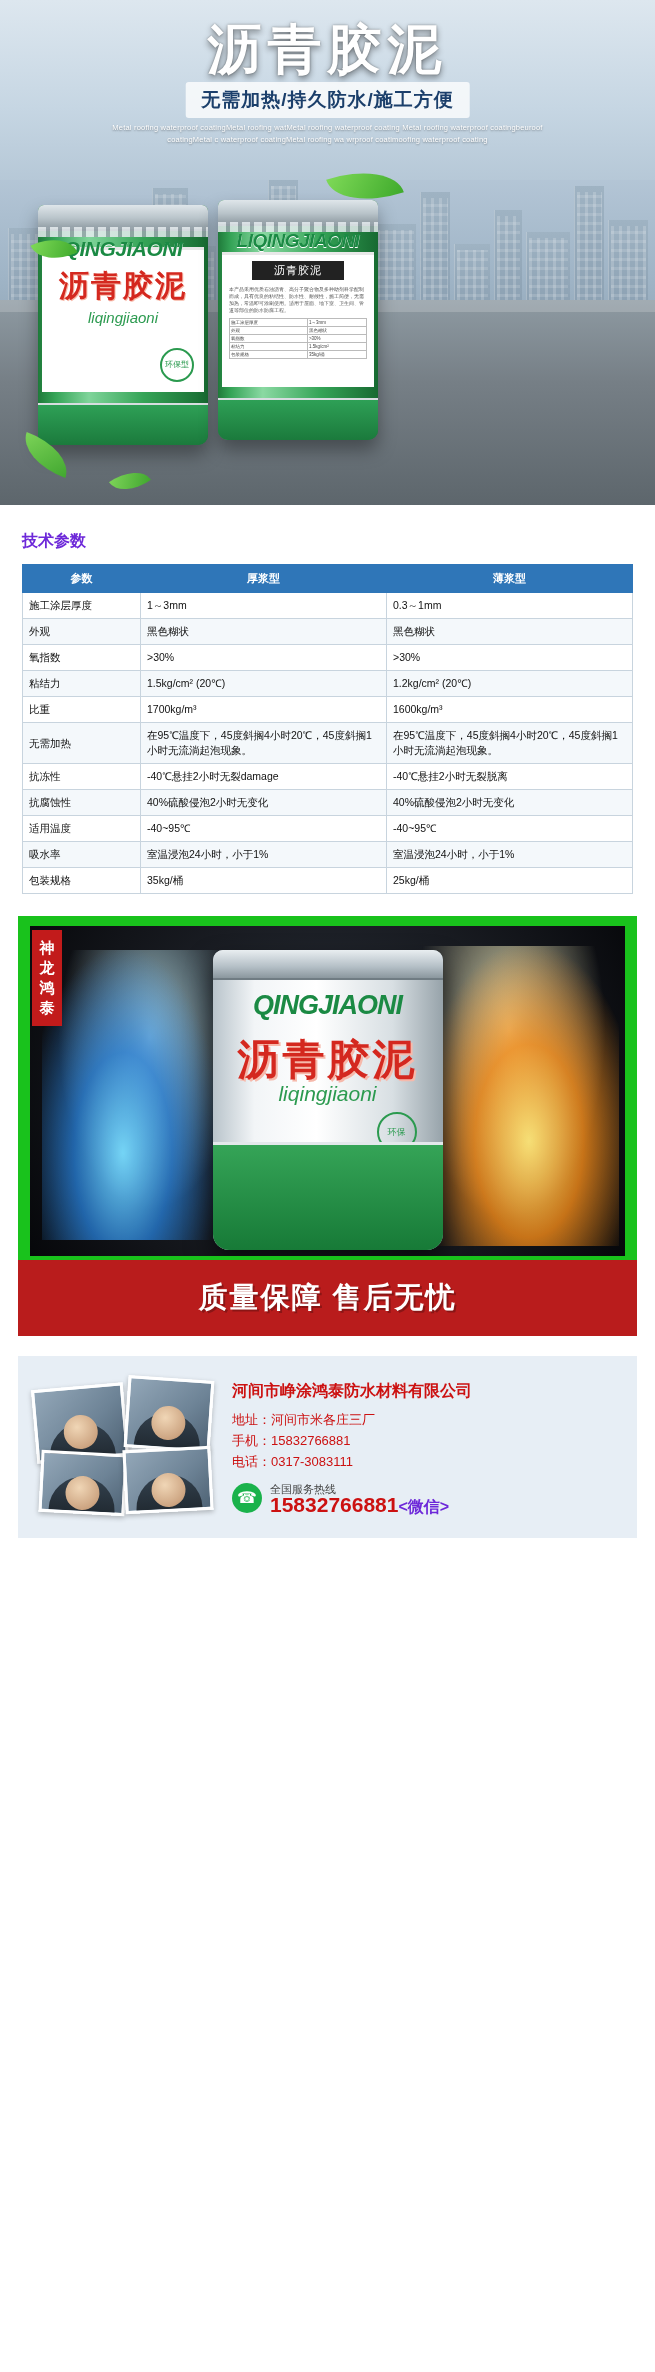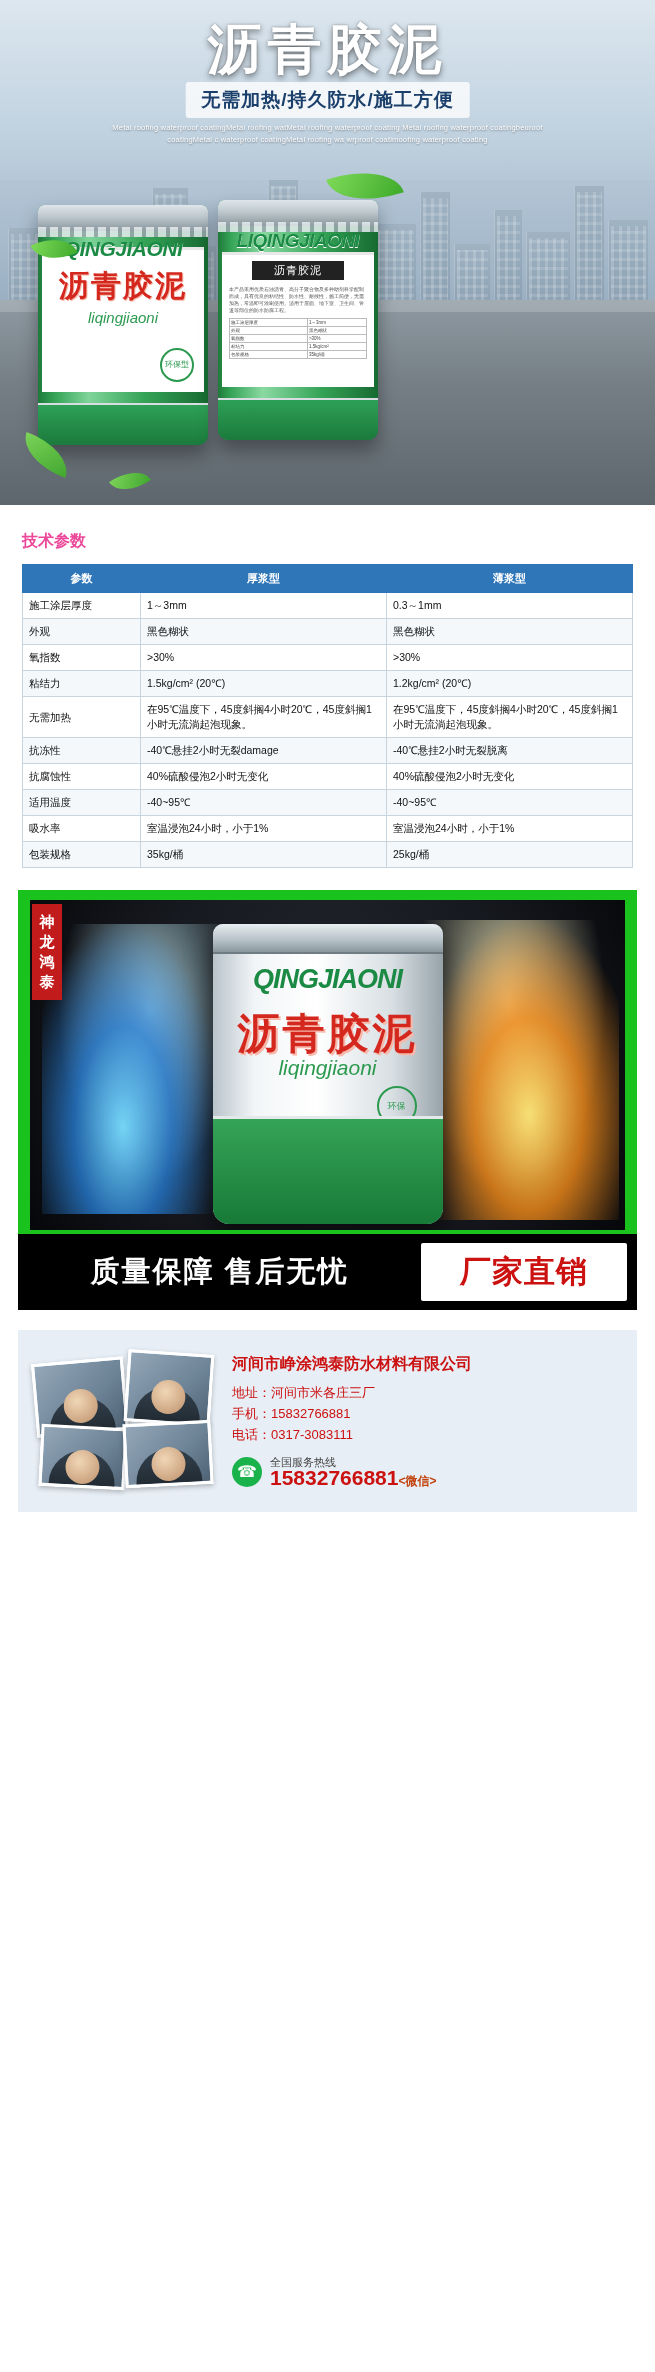--- a/index.html
+++ b/index.html
@@ -189,21 +189,21 @@
   .leaf3 { left: 20px; top: 440px; width: 52px; height: 30px; transform: rotate(20deg); opacity:.95;}
   .leaf4 { left: 112px; top: 470px; width: 36px; height: 22px; transform: rotate(-35deg); opacity:.95;}
 
   
   .section {
     padding: 0 22px;
   }
   .sec-title {
     font-size: 16px;
     font-weight: bold;
-    color: #ec4899;
+    color: #6d28d9;
     margin: 26px 0 12px;
   }
   .sec-desc {
     font-size: 12px;
     color: #222;
     line-height: 18px;
     margin-bottom: 14px;
   }
   table.params {
     width: 100%;
@@ -308,21 +308,21 @@
     color: #fff;
     font-size: 15px;
     font-weight: bold;
     text-align: center;
     padding: 8px 4px;
     line-height: 20px;
     z-index: 3;
   }
   .promo-footer {
     position: absolute; left: 0; bottom: 0; width: 100%; height: 76px;
-    background: #000000;
+    background: #b91c1c;
     display: flex; align-items: center;
   }
   .pf-left {
     flex: 1;
     color: #ffffff;
     font-size: 29px;
     font-weight: bold;
     letter-spacing: 2px;
     text-align: center;
     text-shadow: 2px 2px 0 rgba(0,0,0,0.25);
@@ -408,21 +408,21 @@
     color: #fff;
     display: flex; align-items: center; justify-content: center;
     font-size: 16px;
     flex: none;
   }
   .hot-text { line-height: 15px; }
   .hot-label { color: #444; font-size: 11px; }
   .hot-number {
     color: #cc1111; font-size: 21px; font-weight: bold; letter-spacing: 0;
   }
-  .hot-number span.wx { font-size: 12px; color:#c2410c; }
+  .hot-number span.wx { font-size: 16px; color:#6d28d9; }
 </style>
 </head>
 <body>
 
 <div class="page">
 
   <div class="hero">
     <div class="hero-sky"></div>
     <div class="hero-city">
       <div class="bldg" style="left:8px;  width:34px; height:82px;"></div>
@@ -526,20 +526,25 @@
           <td class="k">氧指数</td>
           <td>&gt;30%</td>
           <td>&gt;30%</td>
         </tr>
         <tr>
           <td class="k">粘结力</td>
           <td>1.5kg/cm² (20℃)</td>
           <td>1.2kg/cm² (20℃)</td>
         </tr>
         <tr>
+          <td class="k">比重</td>
+          <td>1700kg/m³</td>
+          <td>1600kg/m³</td>
+        </tr>
+        <tr>
           <td class="k">无需加热</td>
           <td>在95℃温度下，45度斜搁4小时20℃，45度斜搁1小时无流淌起泡现象。</td>
           <td>在95℃温度下，45度斜搁4小时20℃，45度斜搁1小时无流淌起泡现象。</td>
         </tr>
         <tr>
           <td class="k">抗冻性</td>
           <td>-40℃悬挂2小时无裂damage</td>
           <td>-40℃悬挂2小时无裂脱离</td>
         </tr>
         <tr>
@@ -575,21 +580,20 @@
         <div class="pb-brand">QINGJIAONI</div>
         <div class="pb-cn">沥青胶泥</div>
         <div class="pb-py">liqingjiaoni</div>
         <div class="pb-seal">环保</div>
         <div class="pb-base"></div>
       </div>
     </div>
     <div class="promo-left-tag">神龙鸿泰</div>
     <div class="promo-footer">
       <div class="pf-left">质量保障 售后无忧</div>
-      <div class="pf-right">厂家直销</div>
     </div>
   </div>
 
   <div class="contact">
     <div class="contact-photos">
       <div class="ph ph1"></div>
       <div class="ph ph2"></div>
       <div class="ph ph3"></div>
       <div class="ph ph4"></div>
     </div>

